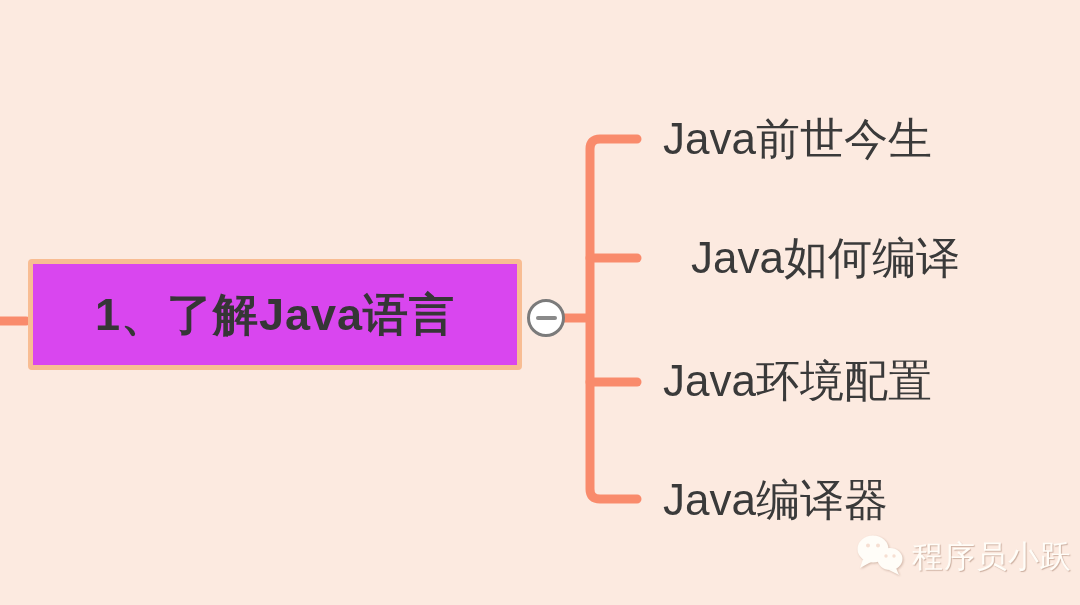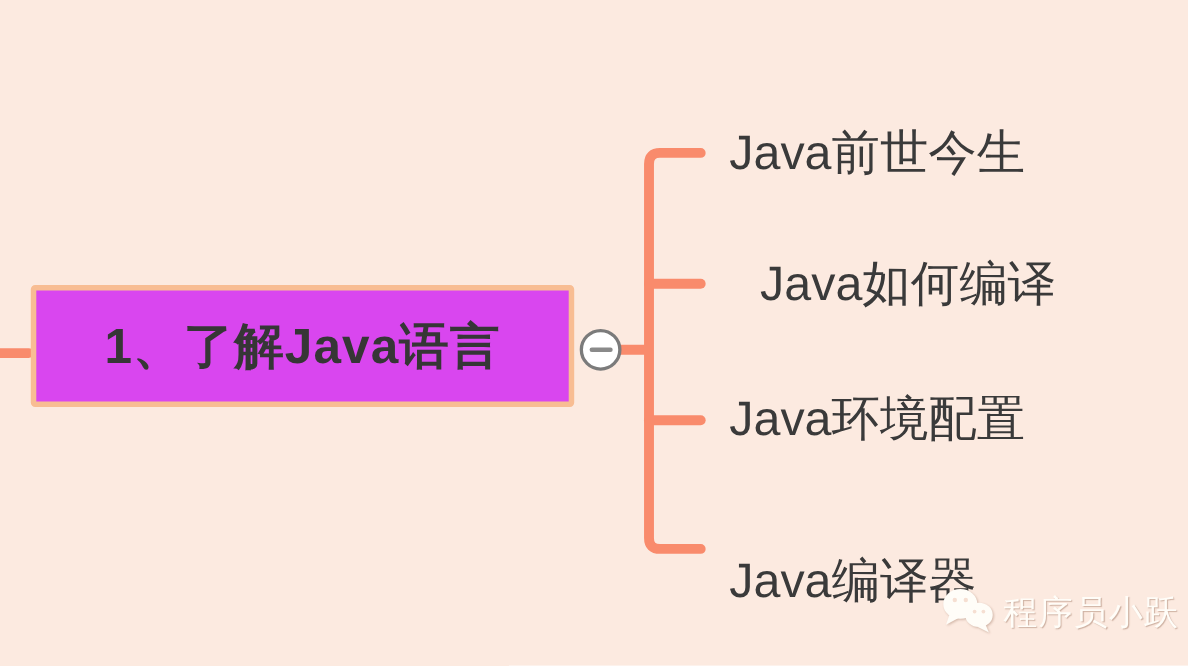--- a/index.html
+++ b/index.html
@@ -72,21 +72,21 @@
     left: 663px;
     transform: translateY(-50%);
     font-size: 44px;
     font-weight: 400;
     color: #3A3A3A;
     white-space: nowrap;
   }
   .branch-1 { top: 139px; }
   .branch-2 { top: 258px; margin-left: 28px; }
   .branch-3 { top: 369px; margin-top: 12px; }
-  .branch-4 { top: 528px; }
+  .branch-4 { top: 500px; }
   .watermark {
     position: absolute;
     left: 856px;
     top: 532px;
     display: flex;
     align-items: center;
   }
   .wechat-icon {
     width: 50px;
     height: 50px;

